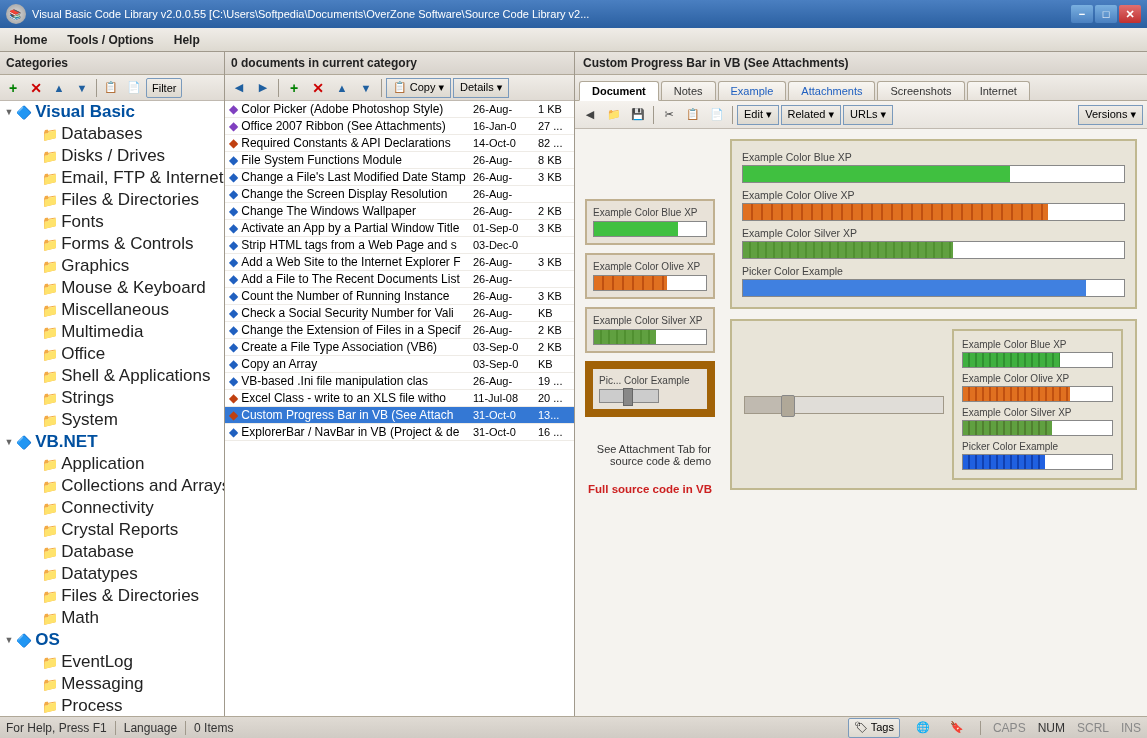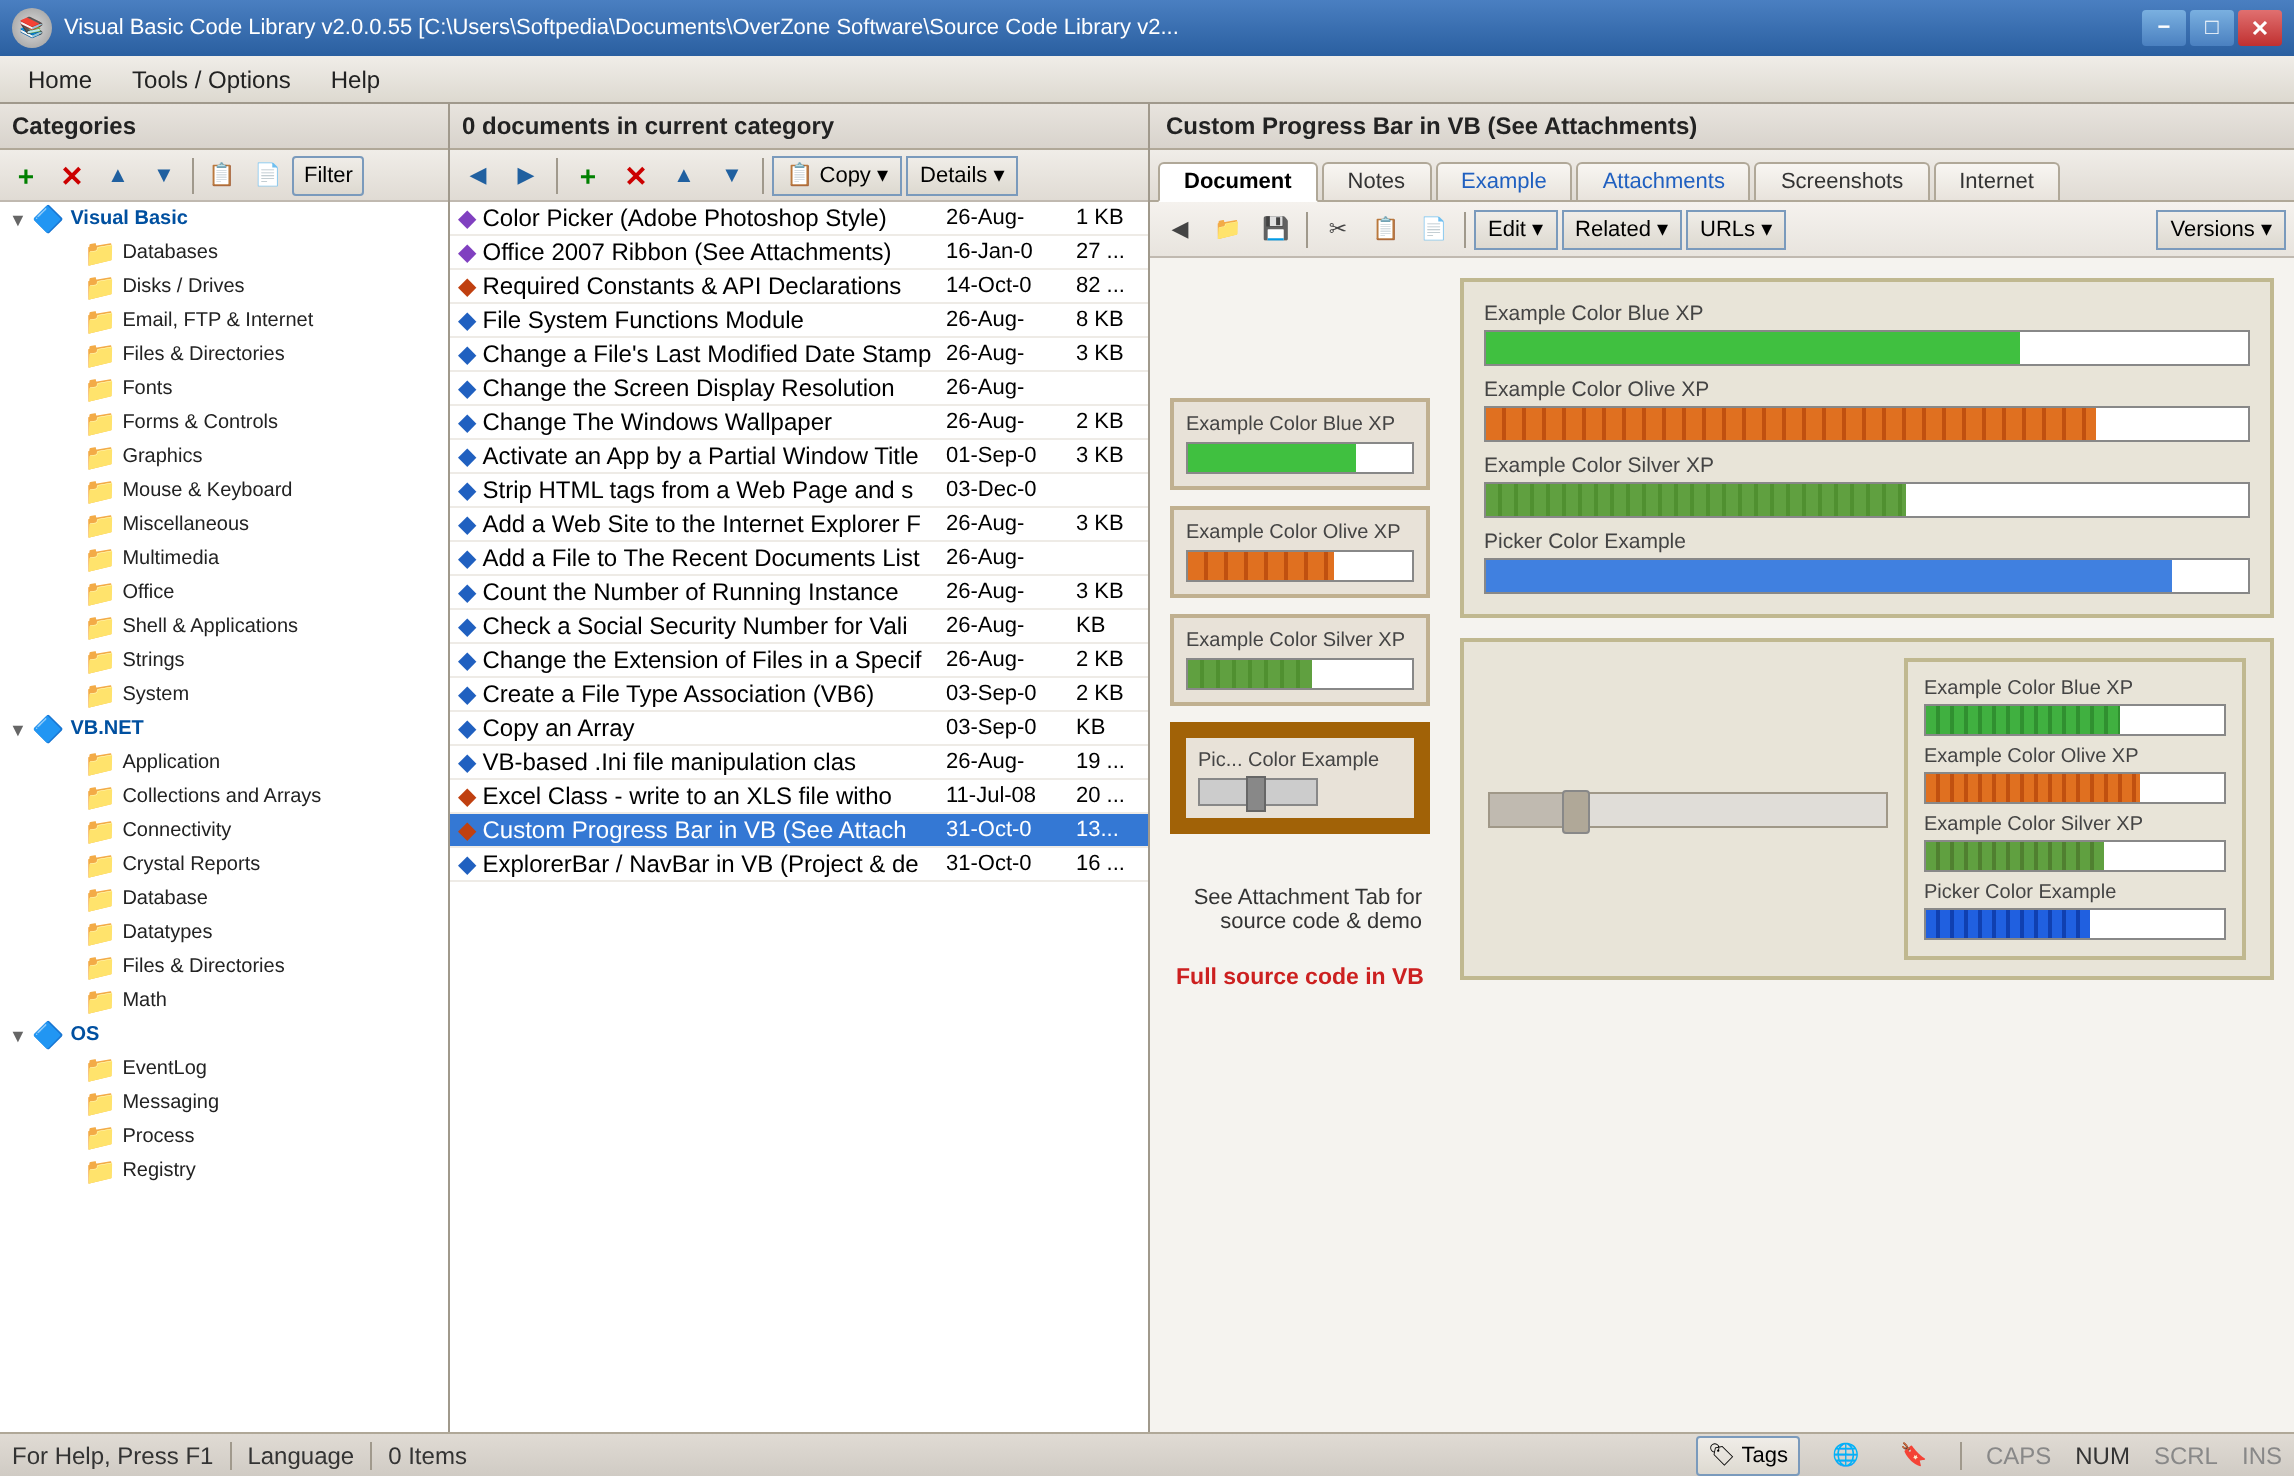--- a/index.html
+++ b/index.html
@@ -39,20 +39,21 @@
       display: flex;
       align-items: center;
       padding: 0 4px;
       border-bottom: 1px solid #a0998c;
     }
     .menu-item {
       padding: 2px 10px;
       cursor: pointer;
       border-radius: 2px;
       color: #222;
+      font-weight: bold;
     }
     
     
     .main-container {
       display: flex;
       flex-direction: column;
       height: calc(738px - 52px);
     }
     .tb-btn {
       width: 22px; height: 20px; border: 1px solid transparent; background: transparent;
@@ -106,21 +107,21 @@
       cursor: pointer;
       white-space: nowrap;
       color: #222;
     }
     .tree-expander {
       width: 14px; height: 14px; display: flex; align-items: center; justify-content: center;
       font-size: 9px; color: #666; cursor: pointer; flex-shrink: 0;
     }
     .tree-icon { margin-right: 3px; font-size: 13px; flex-shrink: 0; }
     .folder-icon { color: #e8b040; }
-    .tree-label { font-size: 10px; }
+    .tree-label { font-size: 17px; }
     .tree-group { padding-left: 14px; }
     
     
     .middle-panel {
       width: 350px;
       background: white;
       border-right: 1px solid #a0998c;
       display: flex;
       flex-direction: column;
       overflow: hidden;

